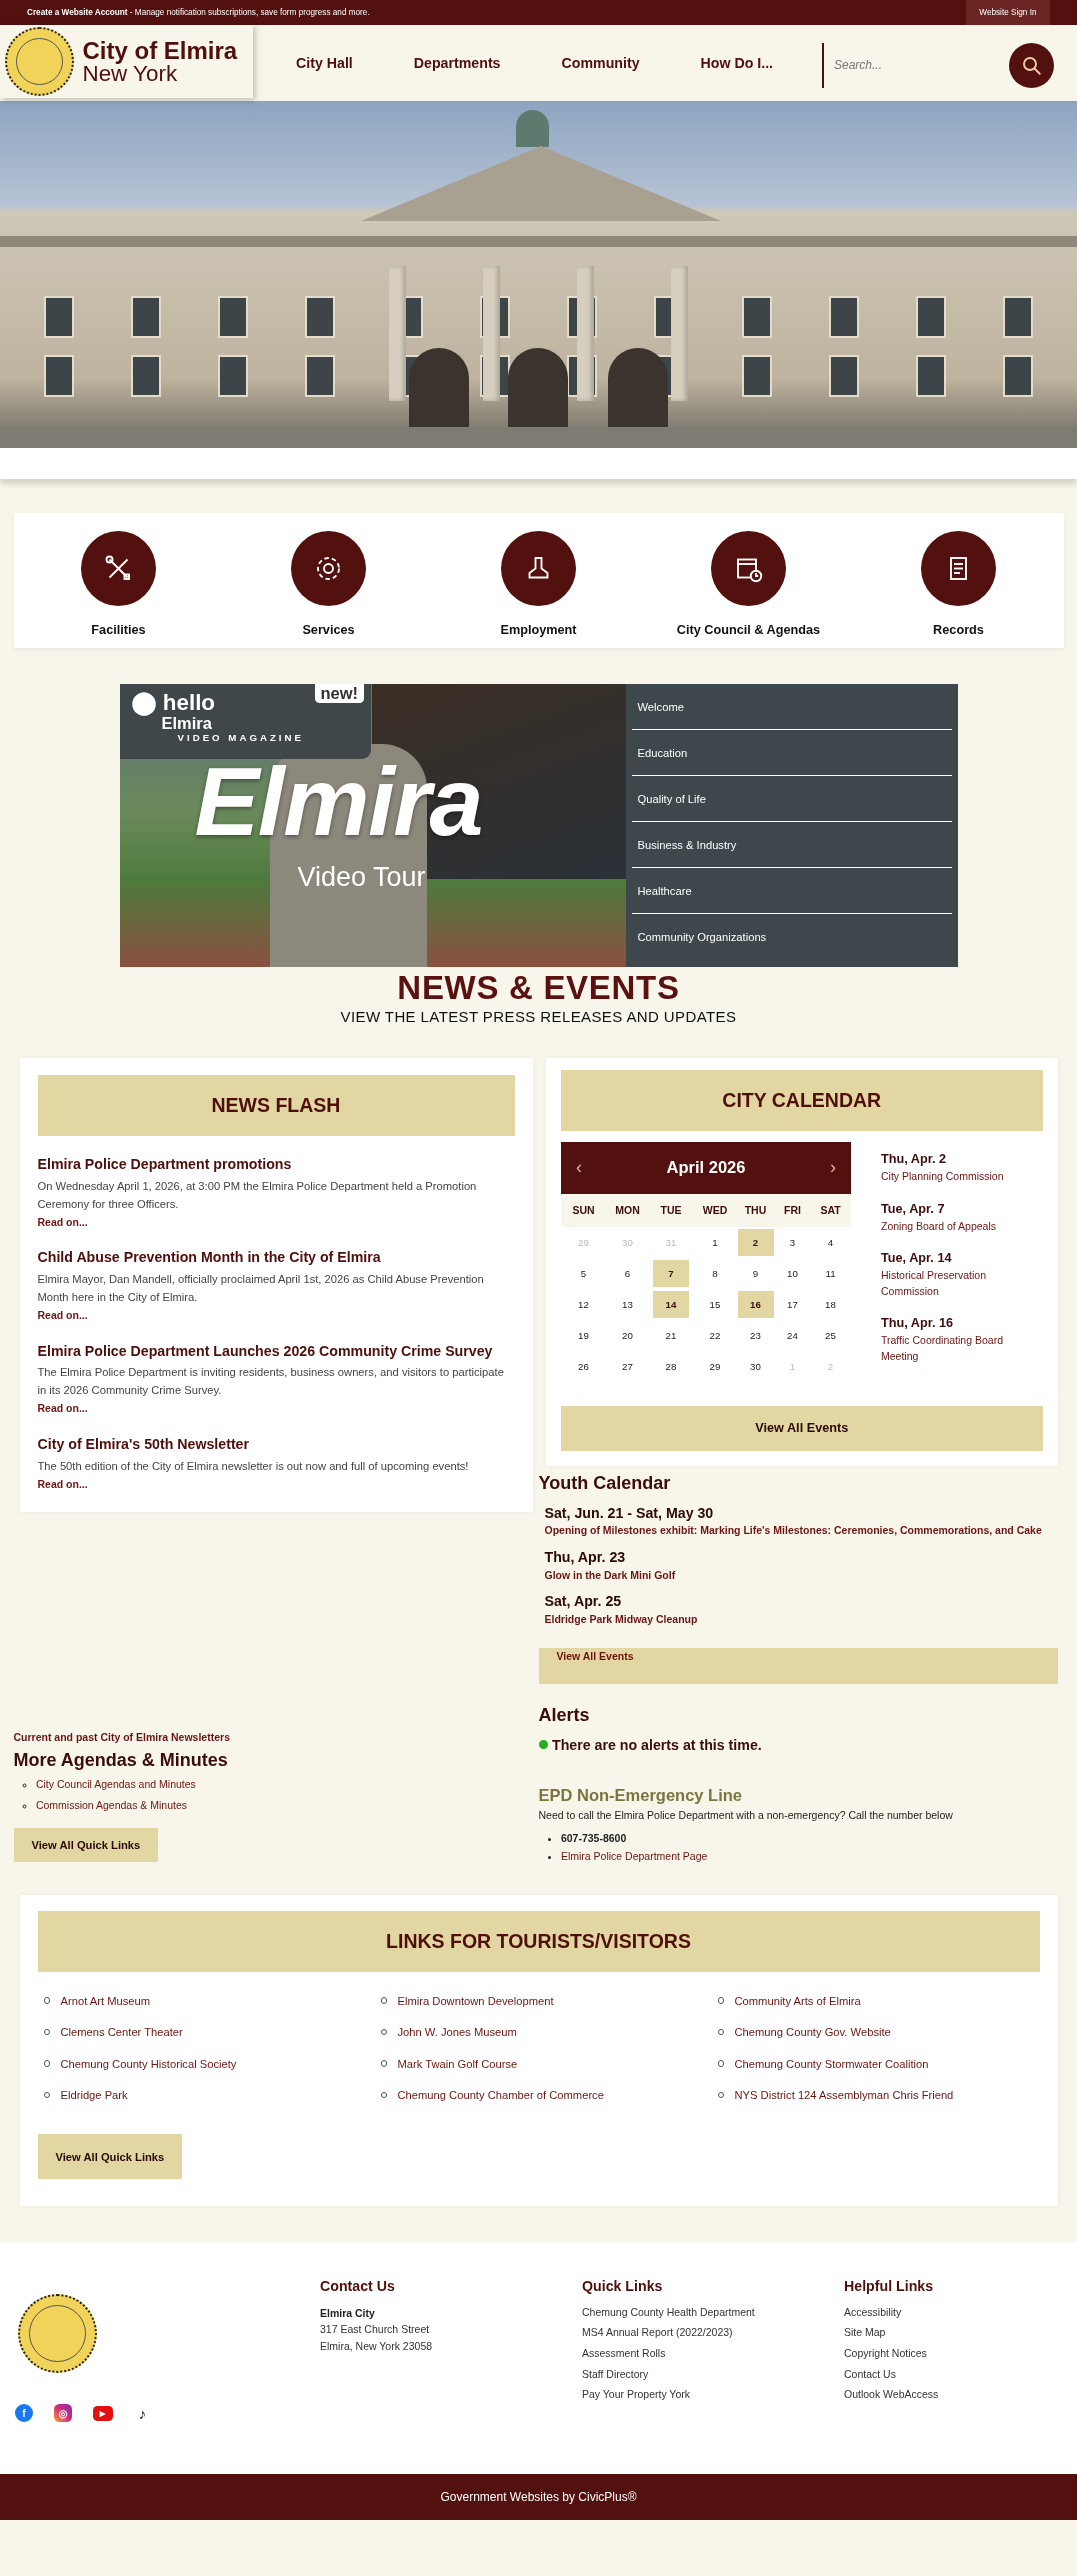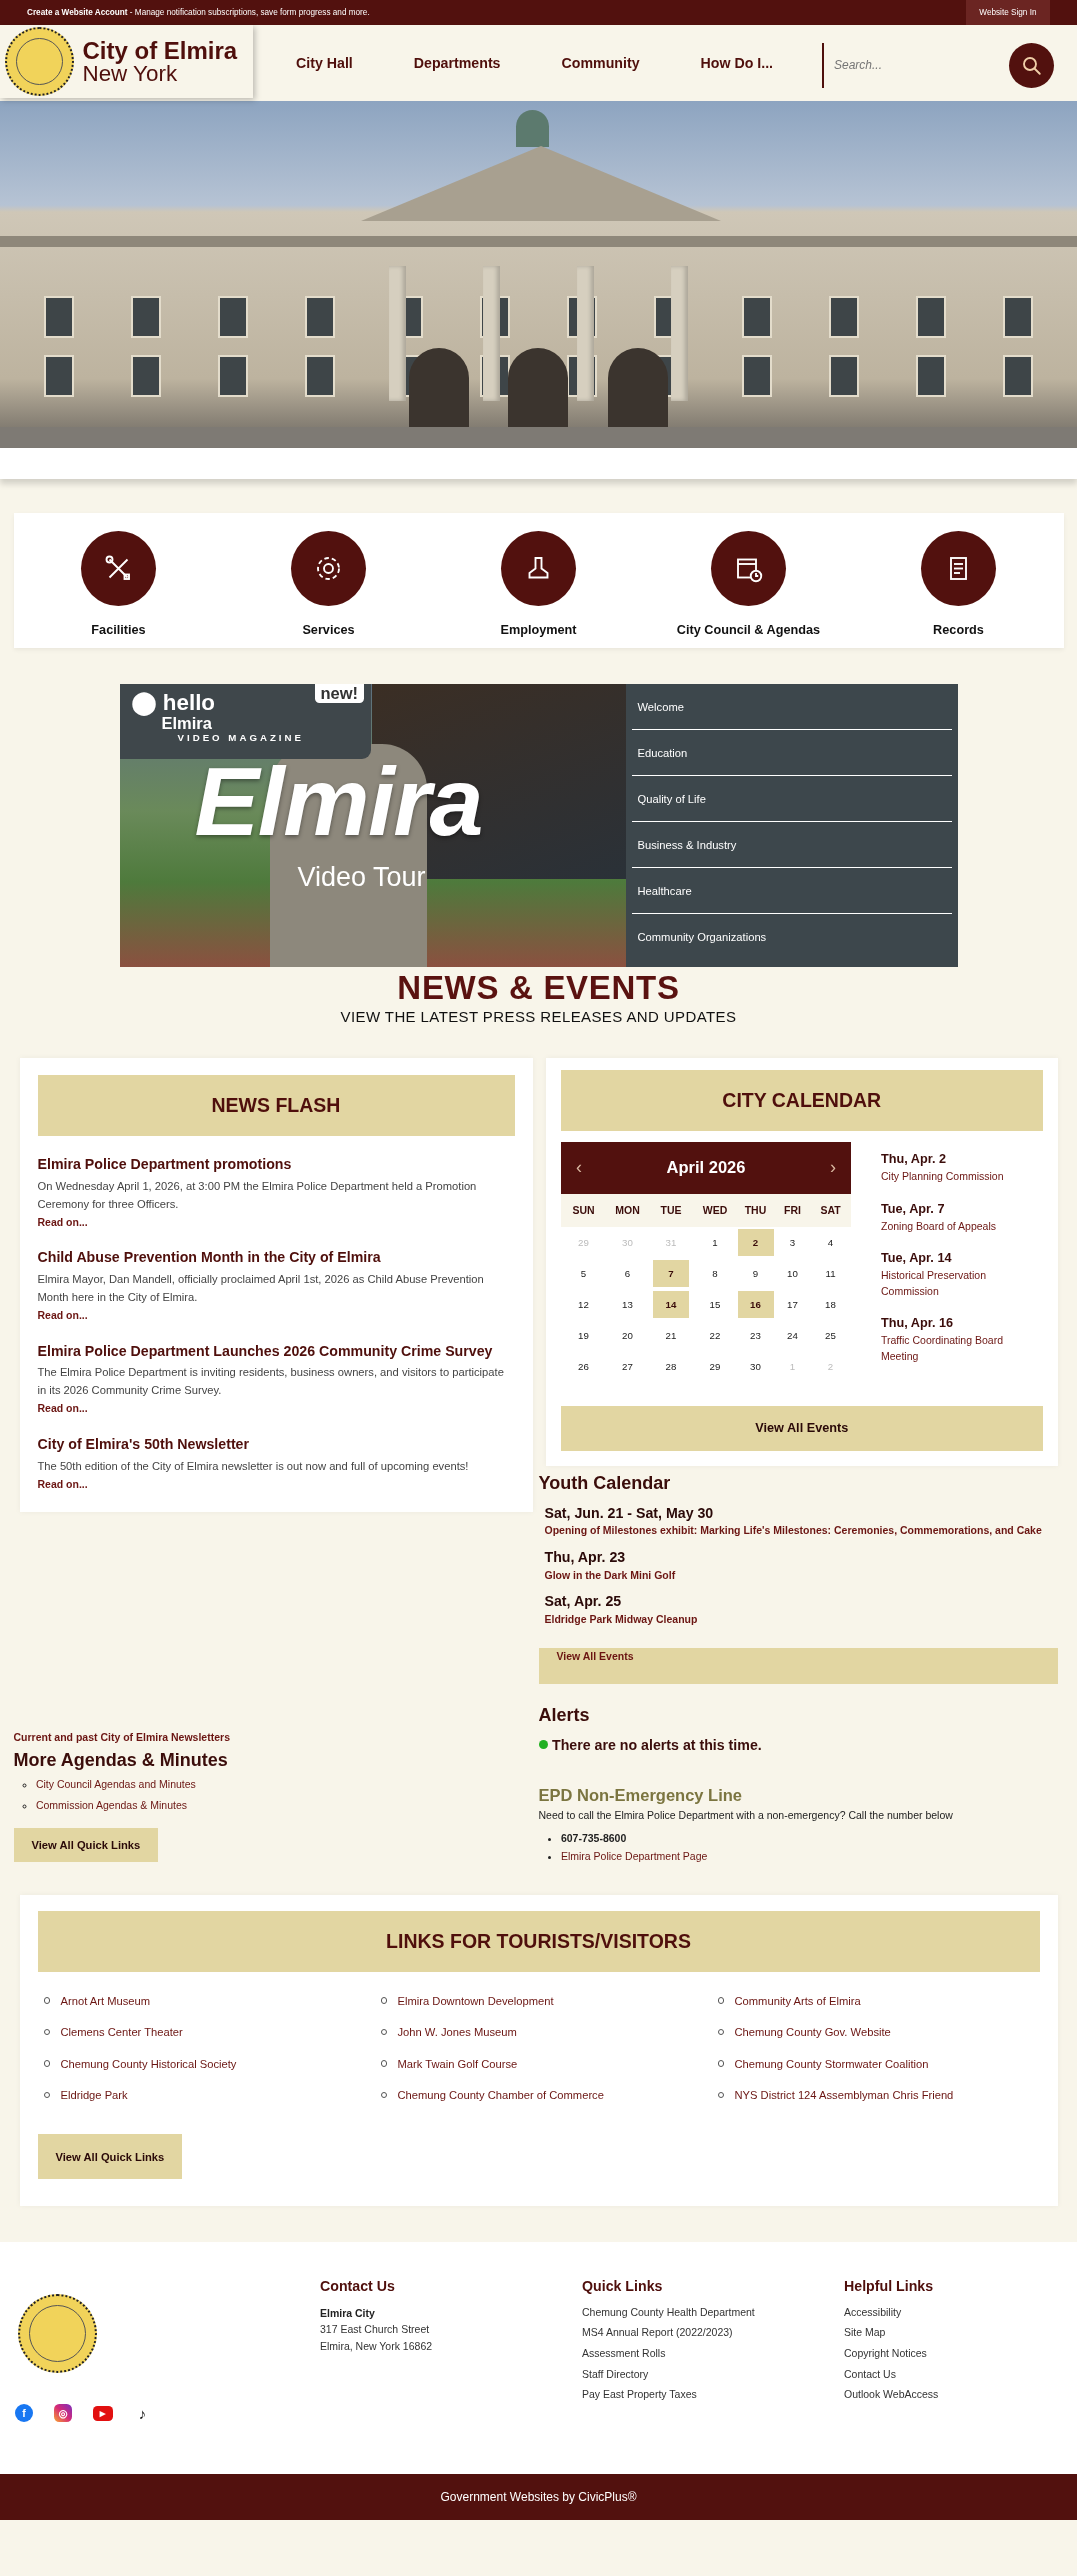--- a/index.html
+++ b/index.html
@@ -497,29 +497,29 @@
   <div class="socials">
     <span class="fb">f</span>
     <span class="ig">◎</span>
     <span class="yt">▶</span>
     <span class="tt">♪</span>
   </div>
   <div class="fcol" style="left:320px">
     <h3>Contact Us</h3>
     <span class="line bold">Elmira City</span>
     <span class="line">317 East Church Street</span>
-    <span class="line">Elmira, New York 16862</span>
+    <span class="line">Elmira, New York 23058</span>
   </div>
   <div class="fcol" style="left:582px">
     <h3>Quick Links</h3>
     <a class="line">Chemung County Health Department</a>
     <a class="line">MS4 Annual Report (2022/2023)</a>
     <a class="line">Assessment Rolls</a>
     <a class="line">Staff Directory</a>
-    <a class="line">Pay East Property Taxes</a>
+    <a class="line">Pay Your Property York</a>
   </div>
   <div class="fcol" style="left:844px">
     <h3>Helpful Links</h3>
     <a class="line">Accessibility</a>
     <a class="line">Site Map</a>
     <a class="line">Copyright Notices</a>
     <a class="line">Contact Us</a>
     <a class="line">Outlook WebAccess</a>
   </div>
 </div>

